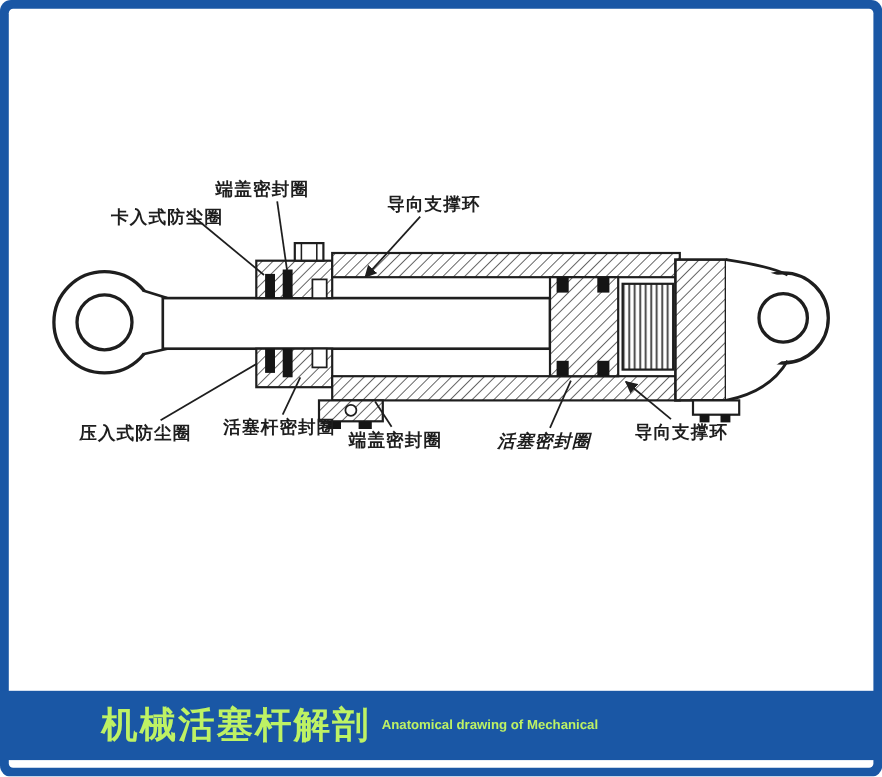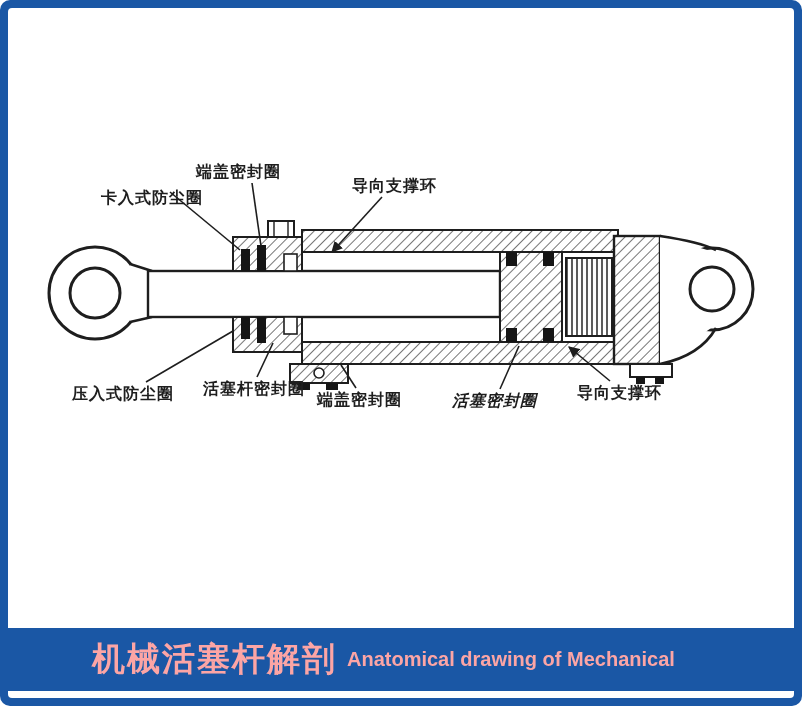--- a/index.html
+++ b/index.html
@@ -41,32 +41,32 @@
   .banner {
     position: absolute;
     left: 0;
     top: 628px;
     width: 802px;
     height: 63px;
     background: var(--frame-blue, #1a57a5);
     display: flex;
     align-items: center;
     padding-left: 92px;
-    color: #fca5a5;
+    color: #bef264;
   }
   .banner .zh {
     font-size: 33px;
     font-weight: bold;
     letter-spacing: 2px;
     margin-right: 10px;
   }
   .banner .en {
     display: flex;
     flex-direction: column;
-    font-size: 20px;
+    font-size: 12px;
     font-weight: bold;
     line-height: 1.15;
   }
 </style>
 </head>
 <body>
 
 <div class="page">
 
   <div class="canvas"></div>

